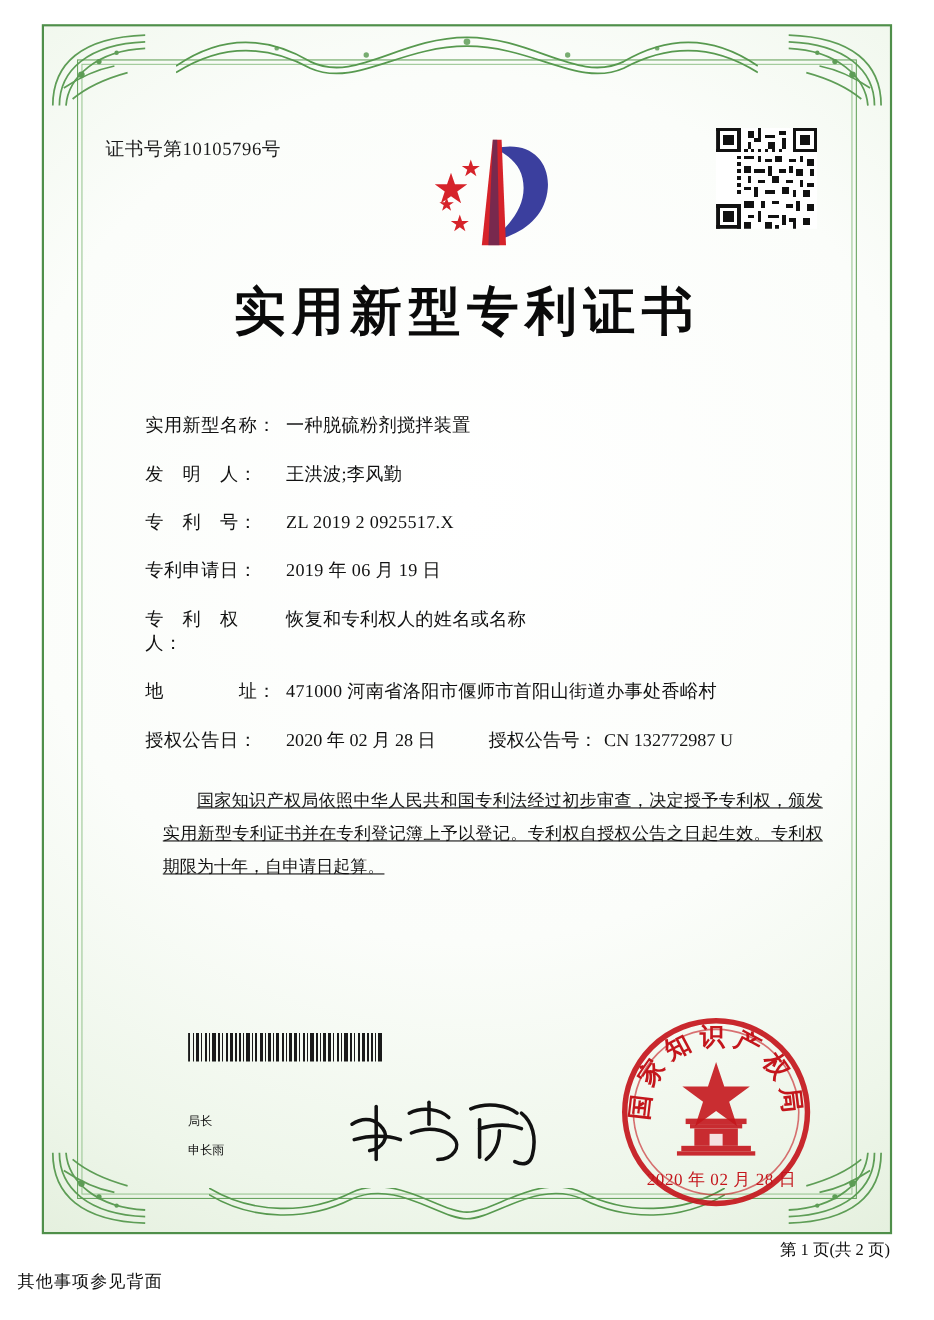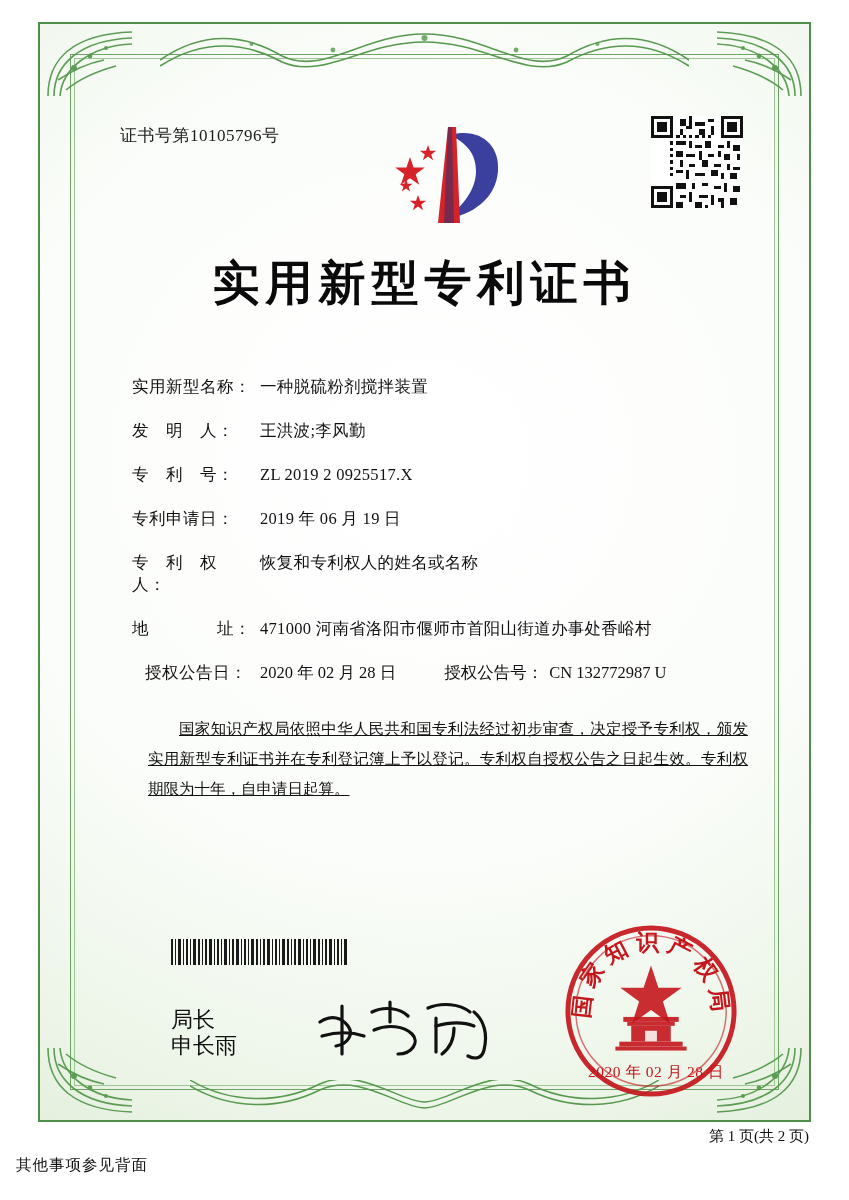--- a/index.html
+++ b/index.html
@@ -74,21 +74,21 @@
     position: absolute;
     left: 150px; right: 150px; bottom: 6px;
     height: 34px;
     color: #57994f;
   }
   .bottomband svg { width: 100%; height: 100%; display: block; }
 
   
   .cert-no {
     position: absolute;
-    left: 80px;
+    left: 56px;
     top: 100px;
     font-family: "Liberation Serif", serif;
     font-size: 17px;
     color: #1b1b1b;
     letter-spacing: .5px;
   }
 
   .logo {
     position: absolute;
     left: 336px;
@@ -140,21 +140,20 @@
     flex: 0 0 128px;
     letter-spacing: .5px;
   }
   .field .val {
     flex: 1;
     letter-spacing: .3px;
   }
 
   .field.inline2 {
     justify-content: flex-start;
-    text-align: center;
   }
   .field .lbl2 {
     width: 118px;
     flex: 0 0 118px;
     display: flex;
     justify-content: space-between;
     margin-left: 18px;
   }
   .field .val2 { flex: 0 0 auto; }
 
@@ -185,21 +184,21 @@
     height: 26px;
   }
   .barcode svg { width: 100%; height: 100%; display: block; }
 
   
   .sig-label {
     position: absolute;
     left: 131px;
     top: 983px;
     font-family: "Liberation Serif", serif;
-    font-size: 22px;
+    font-size: 11px;
     line-height: 26px;
     color: #111;
   }
   .sig-hand {
     position: absolute;
     left: 268px;
     top: 968px;
     width: 200px;
     height: 76px;
     color: #111;

